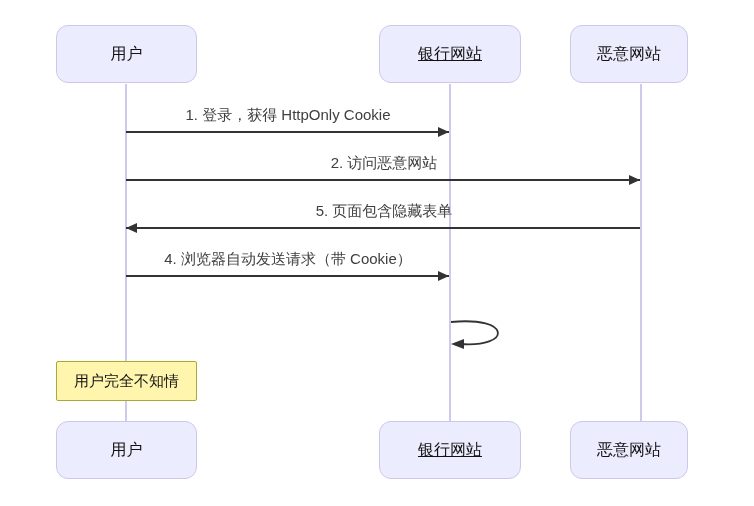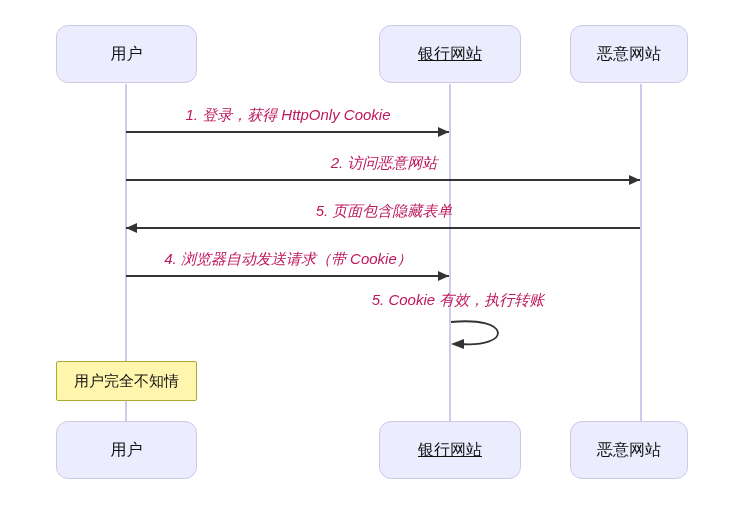--- a/index.html
+++ b/index.html
@@ -40,23 +40,22 @@
   .actor.bottom { top: 421px; }
   .actor.a-user  { left: 56px;  width: 141px; }
   .actor.a-bank  { left: 379px; width: 142px; text-decoration: underline; }
   .actor.a-evil  { left: 570px; width: 118px; }
 
   .msg-label {
     position: absolute;
     transform: translateX(-50%);
     white-space: nowrap;
     font-size: 15px;
-    color: #be185d;
+    color: #404040;
     line-height: 20px;
-    font-style: italic;
   }
   .msg-line {
     position: absolute;
     height: 2px;
     background: #333333;
   }
   .arr-r {
     position: absolute;
     width: 0; height: 0;
     border-top: 5px solid transparent;
@@ -121,21 +120,20 @@
   <div class="arr-r" style="left:629px; top:175px"></div>
 
   <div class="msg-label" style="left:384px; top:201px">5. 页面包含隐藏表单</div>
   <div class="msg-line" style="left:126px; top:227px; width:514px"></div>
   <div class="arr-l" style="left:126px; top:223px"></div>
 
   <div class="msg-label" style="left:288px; top:249px">4. 浏览器自动发送请求（带 Cookie）</div>
   <div class="msg-line" style="left:126px; top:275px; width:323px"></div>
   <div class="arr-r" style="left:438px; top:271px"></div>
 
-  <div class="msg-label" style="left:458px; top:290px">5. Cookie 有效，执行转账</div>
   <svg class="self-loop" width="60" height="38">
     <path d="M1,6 C62,0 62,32 10,28" stroke="#333333" stroke-width="1.8" fill="none"></path>
     <polygon points="1,28 14,23 14,33" fill="#333333"></polygon>
   </svg>
 
   <div class="note">
     <span>用户完全不知情</span>
   </div>
 
   <div class="actor bottom a-user">

